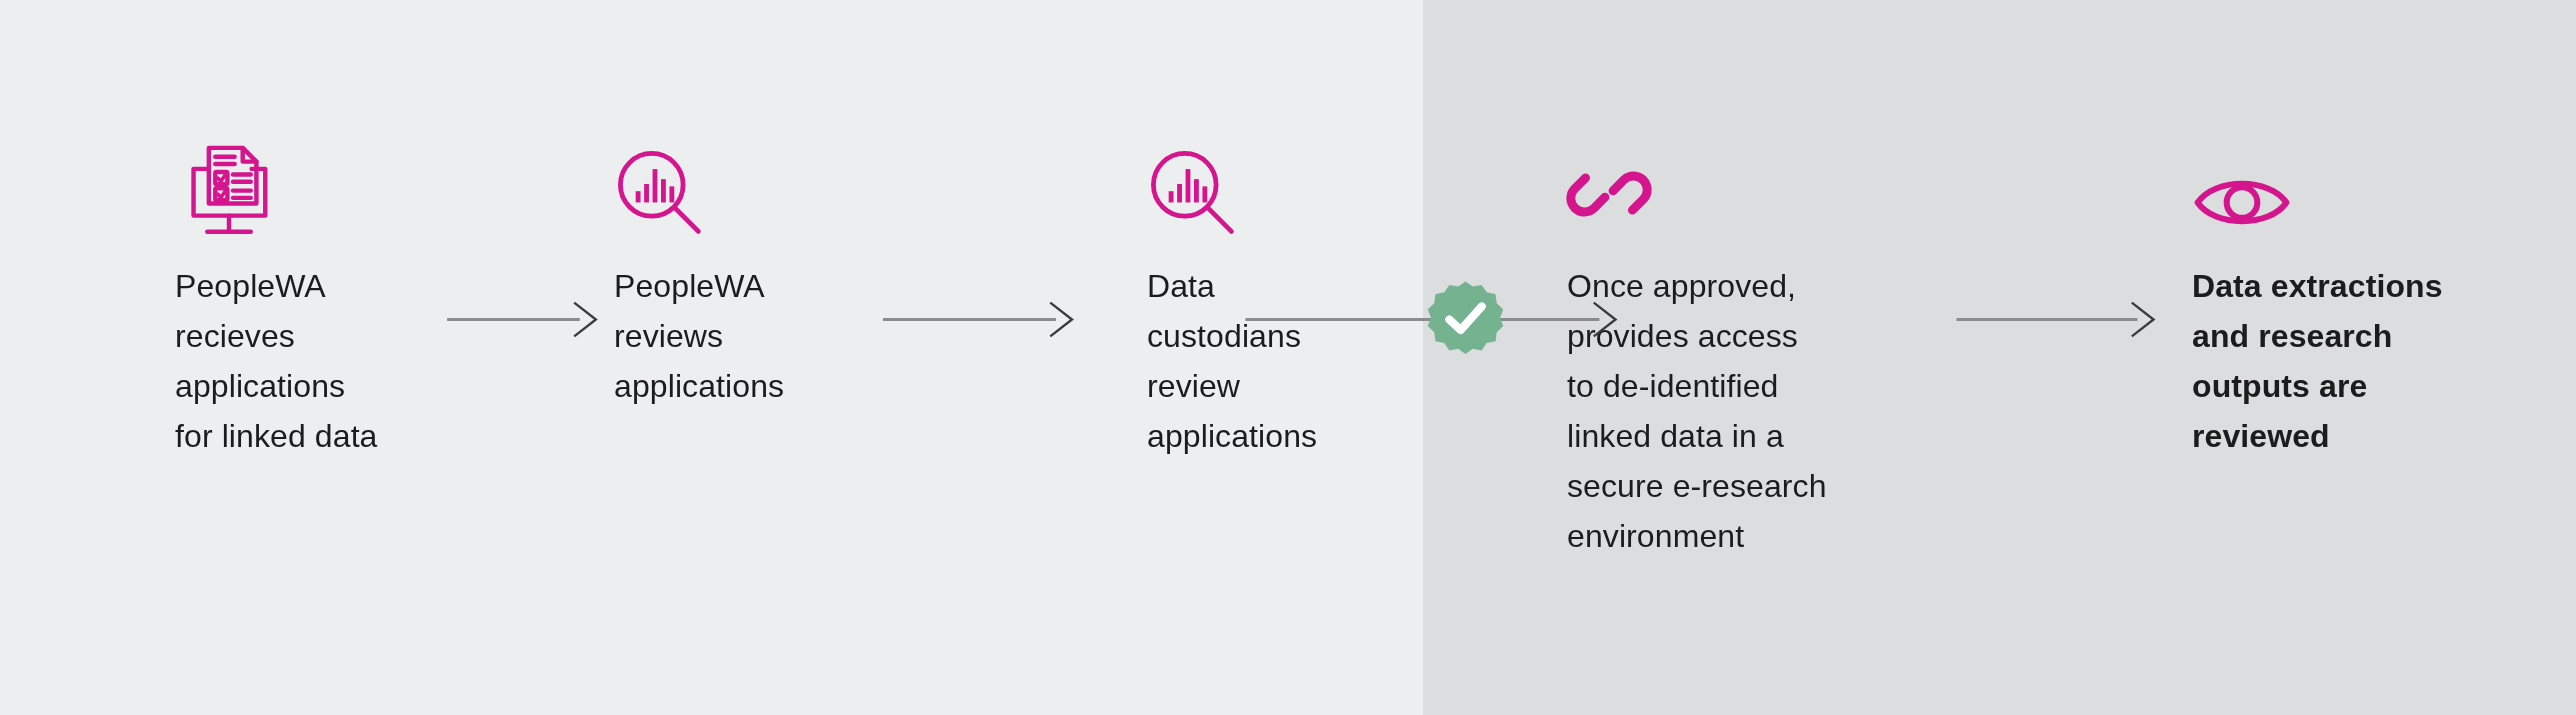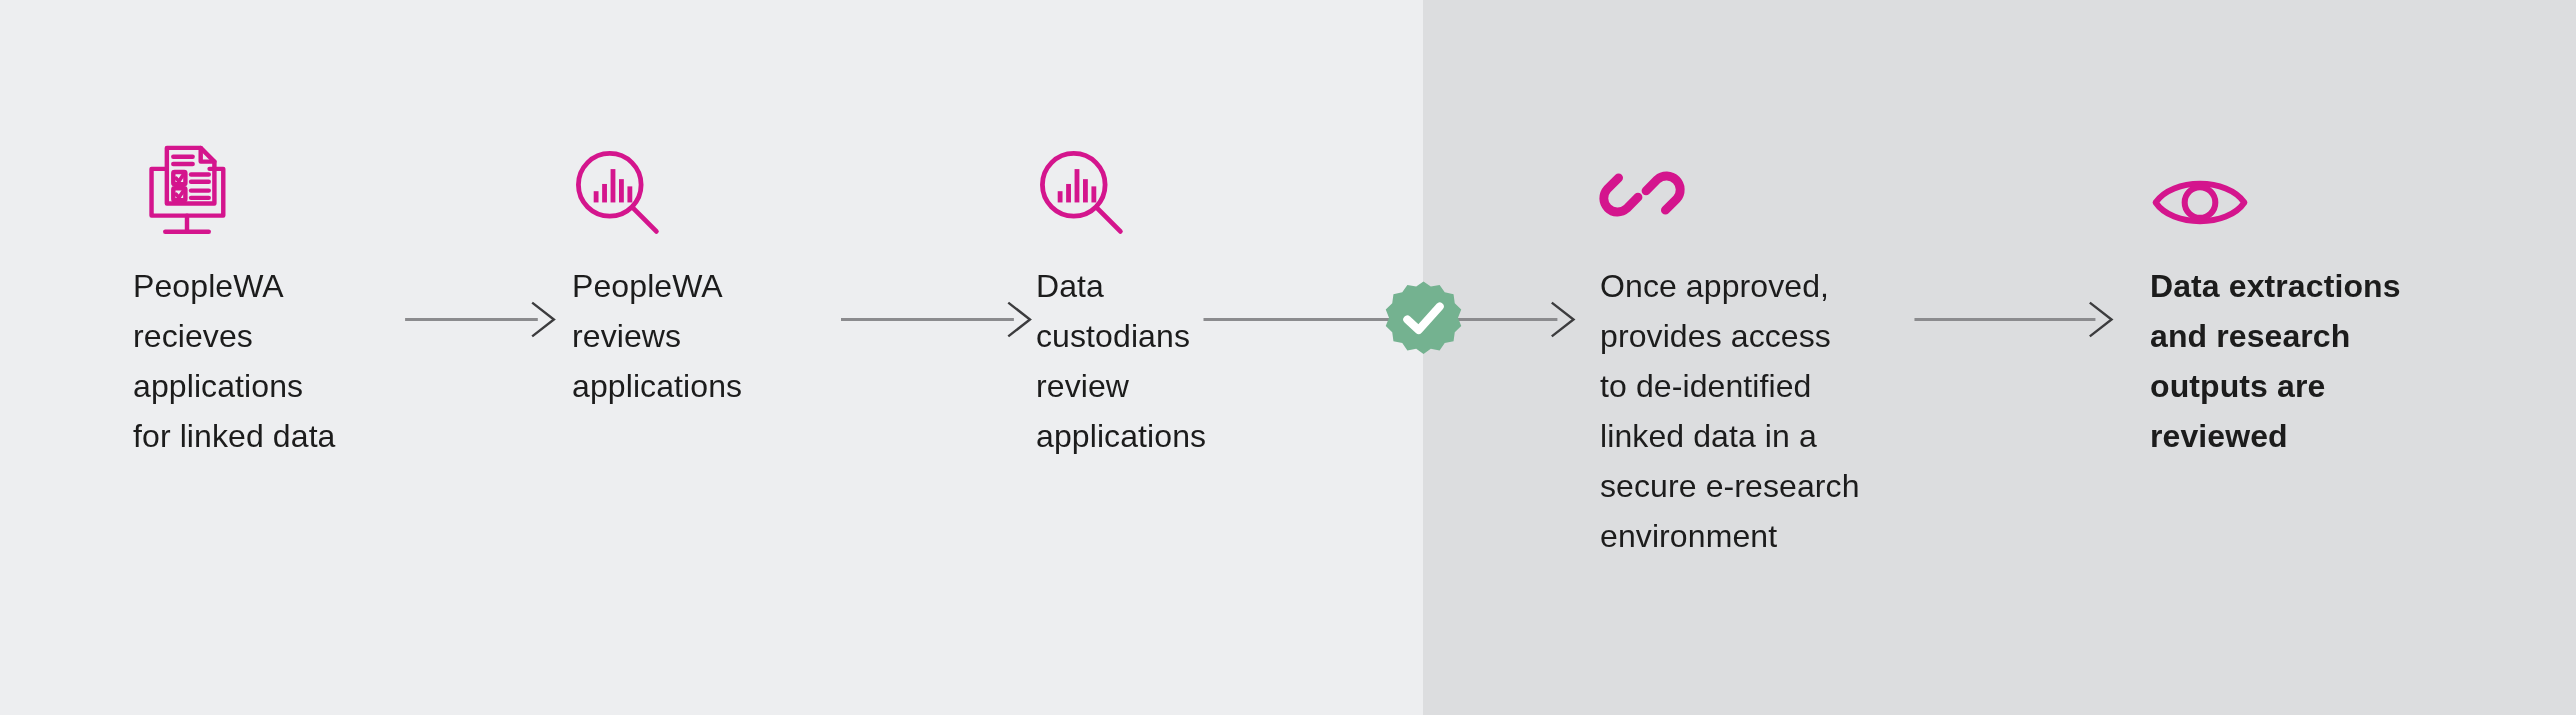--- a/index.html
+++ b/index.html
@@ -23,20 +23,21 @@
     top: 0;
     height: 716px;
   }
   .bg-left  { left: 0;      width: 1423px; background: #edeef0; }
   .bg-right { left: 1423px; width: 1153px; background: #dcdddf; }
 
   
   .flow {
     position: absolute;
     inset: 0;
+    margin-left: 42px;
   }
 
   
   .step {
     position: absolute;
     top: 129px;
   }
 
   .step-icon {
     height: 109px;
@@ -52,22 +53,22 @@
     font-size: 32px;
     line-height: 50px;
     color: #1c1c1c;
     letter-spacing: 0.1px;
     white-space: pre-line;
   }
 
   
   .step-1 { left: 133px; width: 266px; }
   .step-2 { left: 572px; width: 242px; }
-  .step-3 { left: 1036px; width: 226px; }
-  .step-4 { left: 1600px; width: 314px; }
+  .step-3 { left: 1105px; width: 226px; }
+  .step-4 { left: 1525px; width: 314px; }
   .step-5 { left: 2150px; width: 322px; }
 
   .step-1 .step-text { width: 266px; }
   .step-2 .step-text { width: 242px; }
   .step-3 .step-text { width: 226px; }
   .step-4 .step-text { width: 314px; }
   .step-5 .step-text { width: 322px; font-weight: bold; }
 
   
   .step-1 .step-icon { align-items: flex-start; padding-top: 6.4px; }

